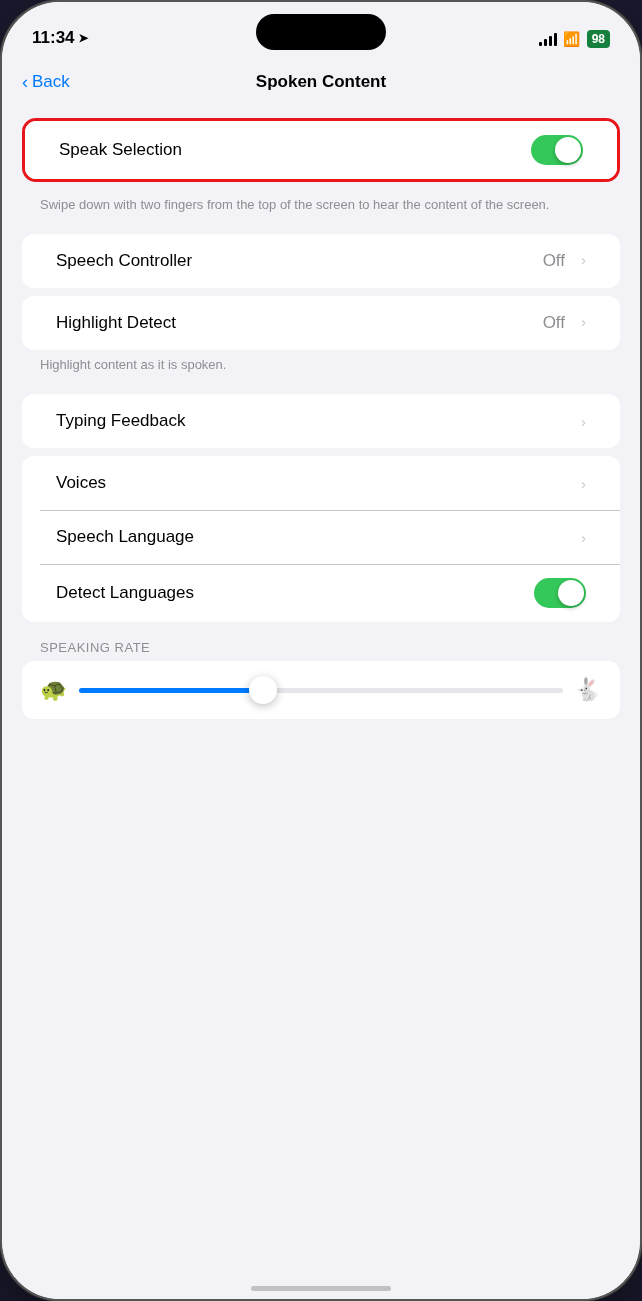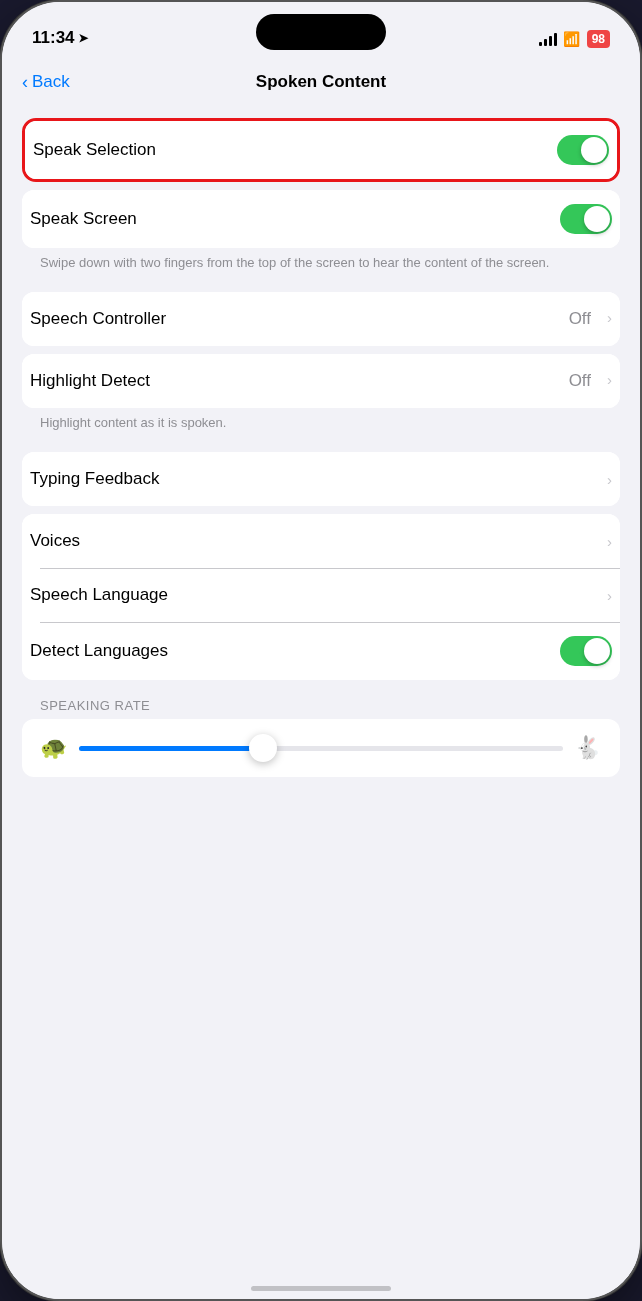--- a/index.html
+++ b/index.html
@@ -98,21 +98,21 @@
     }
 
     .wifi-icon {
       font-size: 14px;
       color: #000;
     }
 
     .battery {
       display: flex;
       align-items: center;
-      background: #ef4444;
+      background: #15803d;
       color: #fff;
       font-size: 12px;
       font-weight: 600;
       padding: 2px 5px;
       border-radius: 4px;
     }
 
     
     .dynamic-island {
       position: absolute;
@@ -175,21 +175,21 @@
     .settings-card {
       background: #fff;
       border-radius: 12px;
       overflow: hidden;
     }
 
     .settings-row {
       display: flex;
       align-items: center;
       justify-content: space-between;
-      padding: 14px 8px;
+      padding: 14px 34px;
       background: #fff;
       min-height: 54px;
       position: relative;
     }
 
     .settings-row + .settings-row::before {
       content: '';
       position: absolute;
       top: 0;
       left: 18px;
@@ -393,28 +393,20 @@
               <span class="settings-row-label">Speak Selection</span>
               <div class="toggle on">
                 <div class="toggle-knob"></div>
               </div>
             </div>
           </div>
         </div>
       </div>
 
       <div class="settings-group">
-        <div class="settings-card">
-          <div class="settings-row">
-            <span class="settings-row-label">Speak Screen</span>
-            <div class="toggle on">
-              <div class="toggle-knob"></div>
-            </div>
-          </div>
-        </div>
         <div class="description-text">Swipe down with two fingers from the top of the screen to hear the content of the screen.</div>
       </div>
 
       <div class="settings-group">
         <div class="settings-card">
           <div class="settings-row">
             <span class="settings-row-label">Speech Controller</span>
             <div class="settings-row-right">
               <span class="settings-row-value">Off</span>
               <span class="chevron-right">›</span>

